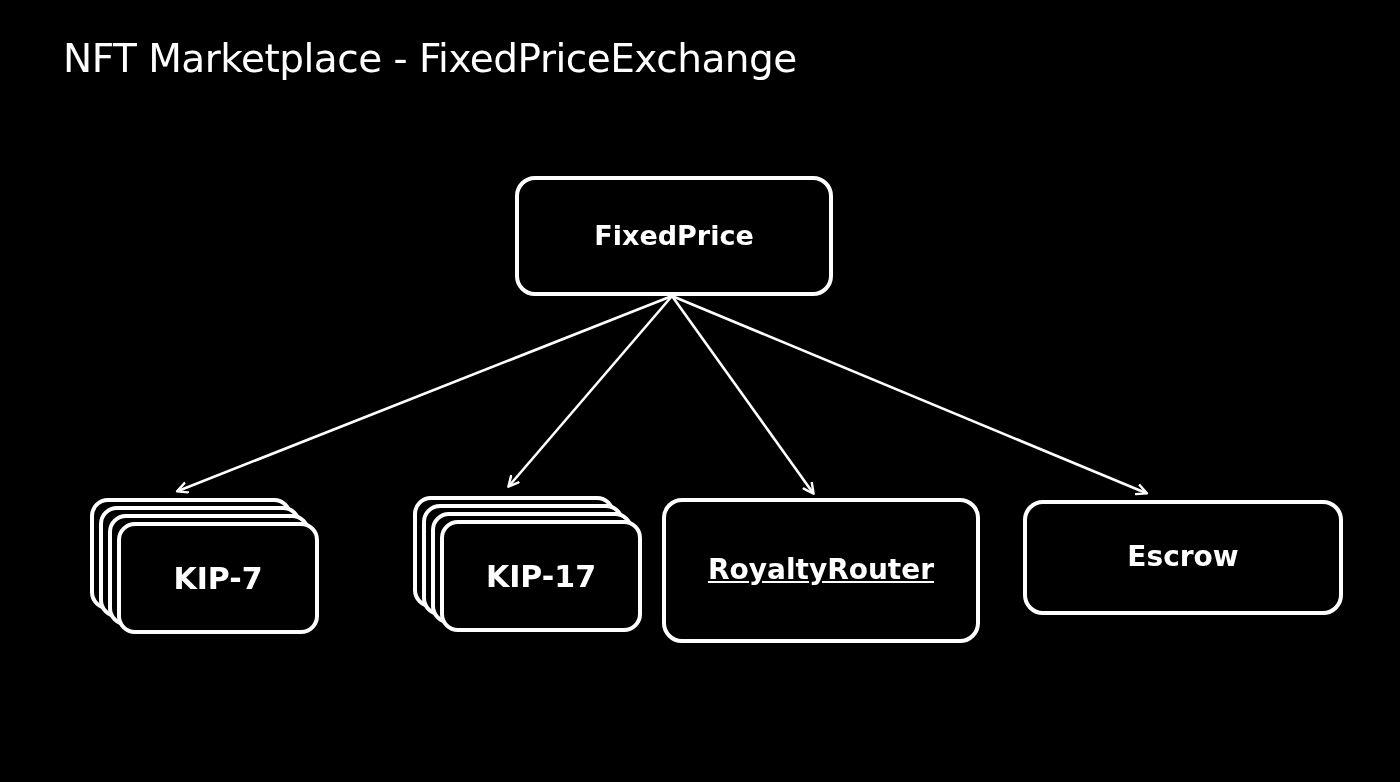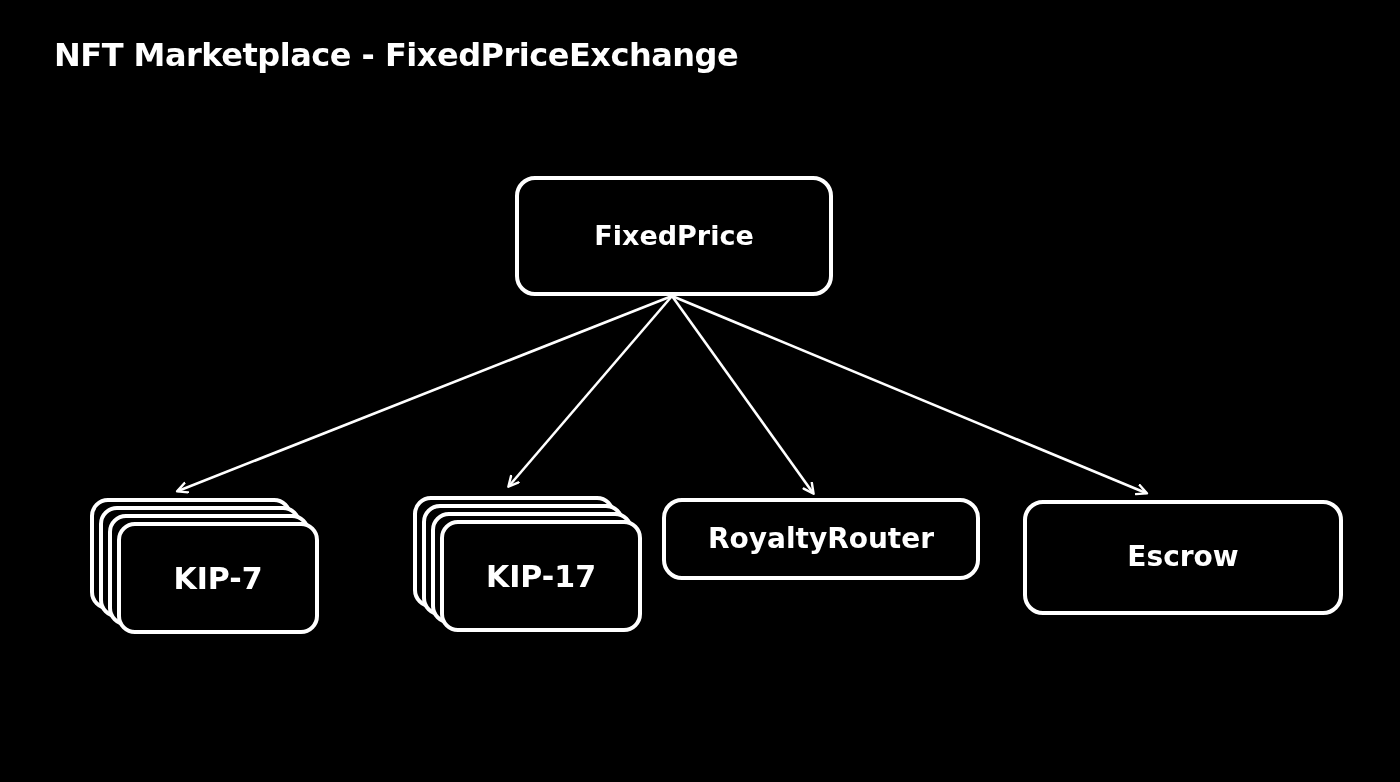--- a/index.html
+++ b/index.html
@@ -11,24 +11,24 @@
   .canvas {
     position: relative;
     width: 1400px;
     height: 782px;
     background: #000000;
     overflow: hidden;
     color: #ffffff;
   }
   .title {
     position: absolute;
-    left: 54px;
+    left: 63px;
     top: 36px;
-    font-size: 32px;
-    font-weight: 700;
+    font-size: 39px;
+    font-weight: 400;
     letter-spacing: -0.5px;
     color: #ffffff;
     white-space: nowrap;
   }
   .edges-layer {
     position: absolute;
     left: 0; top: 0;
     width: 1400px;
     height: 782px;
     pointer-events: none;
@@ -47,21 +47,21 @@
   }
   .node .label {
     font-size: 28px;
     font-weight: 700;
     color: #ffffff;
     line-height: 1.3;
     white-space: nowrap;
   }
   .root-node { left: 515px; top: 176px; width: 318px; height: 120px; }
   .root-node .label { font-size: 27px; }
-  .royalty-node { left: 662px; top: 498px; width: 318px; height: 82px; }
+  .royalty-node { left: 662px; top: 498px; width: 318px; height: 145px; text-decoration: underline; }
   .escrow-node  { left: 1023px; top: 500px; width: 320px; height: 115px; }
   .stack {
     position: absolute;
     width: 230px;
     height: 138px;
   }
   .stack-kip7  { left: 61px;  top: 498px; }
   .stack-kip17 { left: 384px; top: 496px; padding-left: 48px; }
   .stack .card {
     position: absolute;

